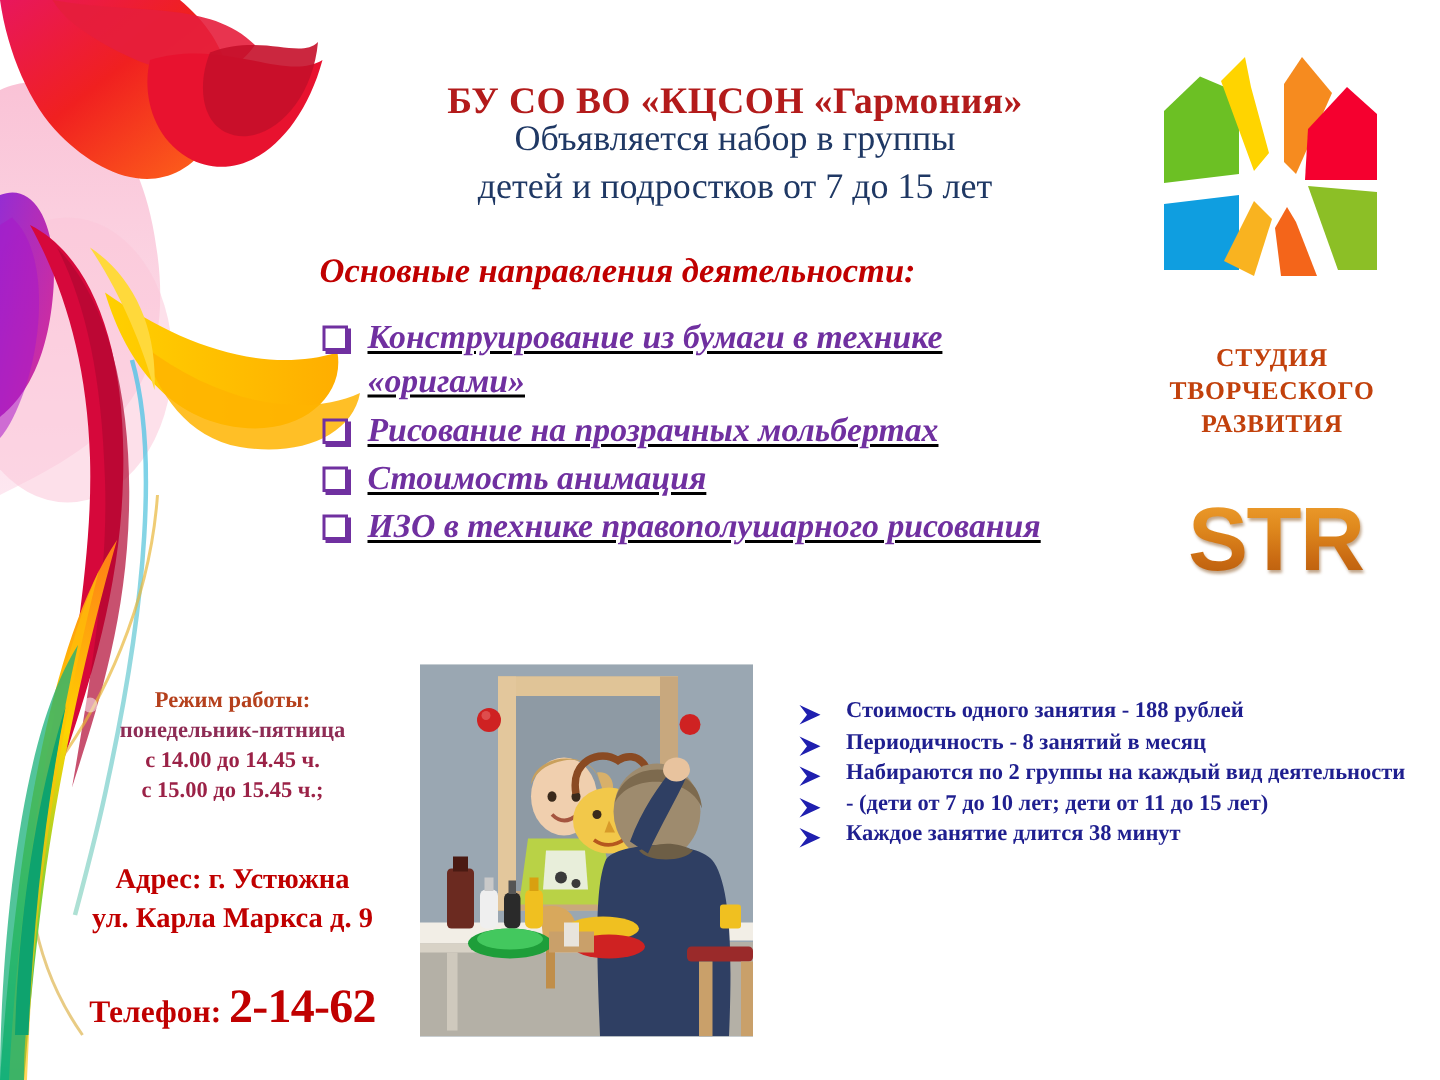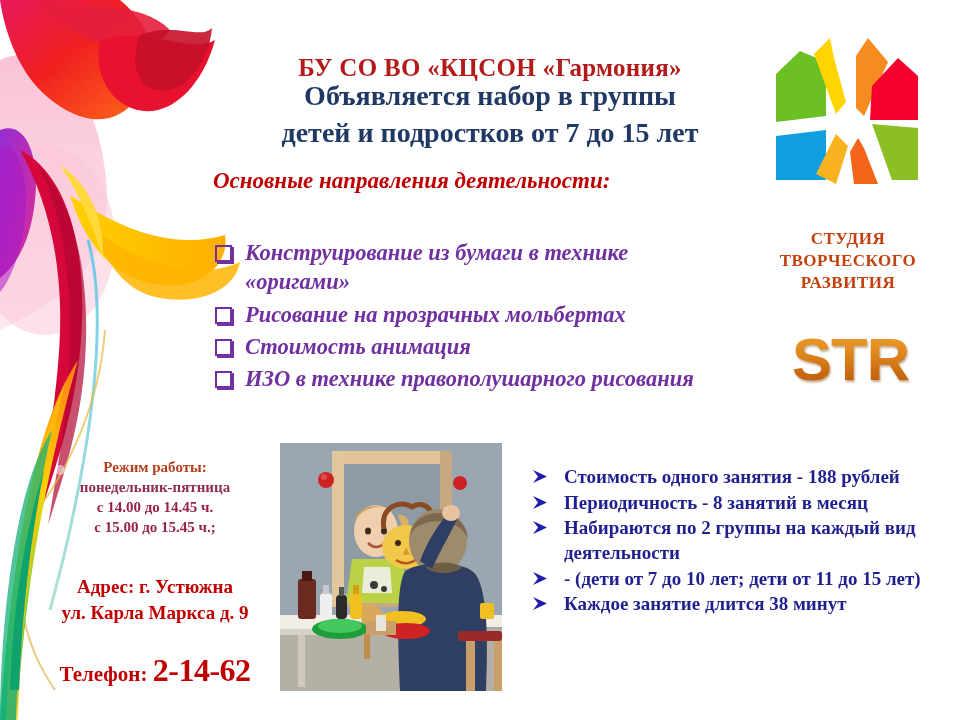--- a/index.html
+++ b/index.html
@@ -17,32 +17,32 @@
 
   
   .org-title{
     position:absolute;left:230px;top:26px;width:520px;text-align:center;
     color:#b31b1b;font-weight:bold;font-size:25px;letter-spacing:.3px;
     font-family:"Liberation Serif", serif;
     margin-top:28px;
   }
   .subtitle{
     position:absolute;left:230px;top:78px;width:520px;text-align:center;
-    color:#1f3864;font-weight:bold;font-size:28px;line-height:1.32;
+    color:#1f3864;font-weight:normal;font-size:24px;line-height:1.32;
     font-family:"Liberation Serif", serif;
   }
 
   
   .dir-heading{
     position:absolute;left:213px;top:168px;width:520px;
     color:#c00000;font-weight:bold;font-style:italic;font-size:23px;
     font-family:"Liberation Serif", serif;
   }
   .dir-list{
-    position:absolute;left:213px;top:238px;width:520px;margin:0;padding:0;list-style:none;
+    position:absolute;left:213px;top:210px;width:520px;margin:0;padding:0;list-style:none;text-decoration:underline;
   }
   .dir-list li{
     position:relative;padding-left:32px;margin-bottom:3px;
     color:#7030a0;font-weight:bold;font-style:italic;font-size:22.5px;line-height:1.30;
     font-family:"Liberation Serif", serif;
   }
   .sq{
     position:absolute;left:2px;top:7px;width:13px;height:13px;
     border:2.5px solid #7030a0;background:transparent;
     box-shadow:2px 2px 0 0 #7030a0;
@@ -93,21 +93,21 @@
     overflow:hidden;background:#9aa7b0;
   }
   .photo svg{display:block;}
 
   
   .details{
     position:absolute;left:528px;top:465px;width:418px;margin:0;padding:0;list-style:none;
   }
   .details li{
     position:relative;padding-left:36px;margin-bottom:1px;
-    color:#1f1f8f;font-weight:bold;font-size:19px;line-height:1.30;
+    color:#1f1f8f;font-weight:bold;font-size:15px;line-height:1.30;
     font-family:"Liberation Serif", serif;
   }
   .arrow{
     position:absolute;left:4px;top:4px;width:18px;height:15px;
   }
 </style>
 </head>
 <body>
 
 <div class="poster">

